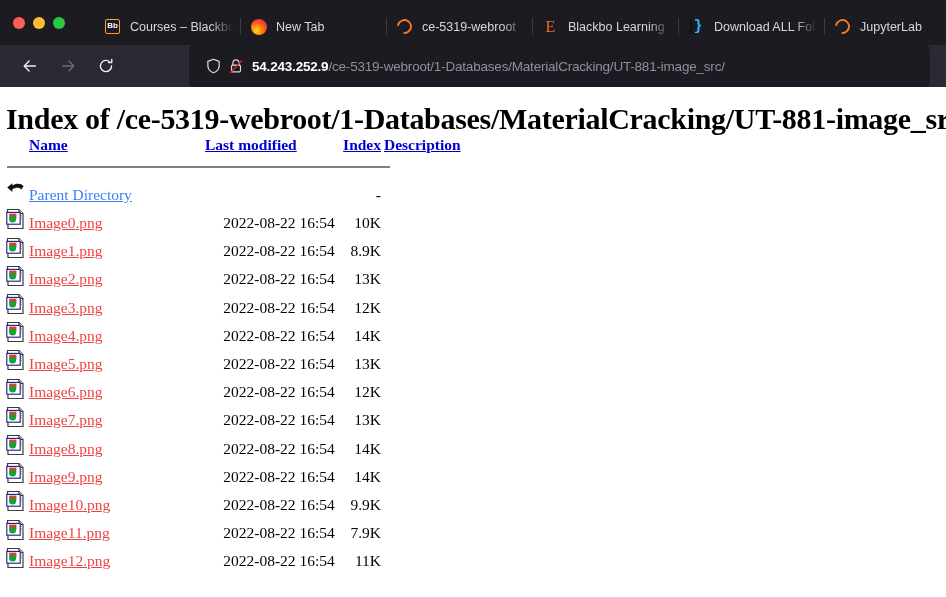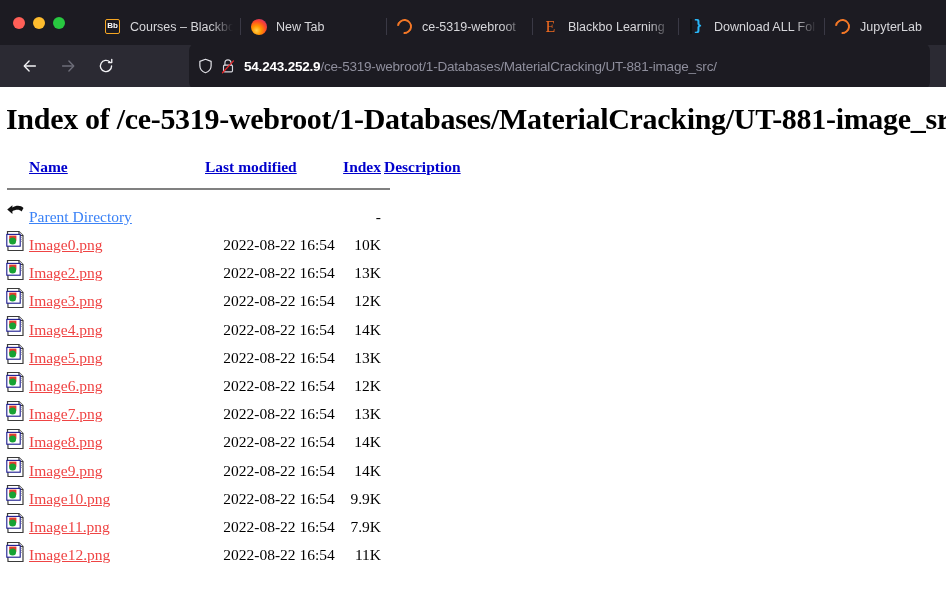--- a/index.html
+++ b/index.html
@@ -160,21 +160,21 @@
 
   .urlbar {
     flex: 1 1 auto;
     height: 47px;
     background: #1c1b22;
     border-radius: 8px;
     margin-left: 68px;
     margin-right: 6px;
     display: flex;
     align-items: center;
-    padding: 0 8px 0 9px;
+    padding: 0 8px 0 17px;
     box-sizing: border-box;
     overflow: hidden;
   }
   .urlbar .shield { flex: 0 0 auto; margin-right: 8px; display: flex; }
   .urlbar .lock   { flex: 0 0 auto; margin-right: 9px; display: flex; }
   .urltext {
     font-size: 13.5px;
     white-space: nowrap;
     overflow: hidden;
     font-family: "Liberation Sans", sans-serif;
@@ -195,21 +195,20 @@
     font-size: 30px;
     font-weight: bold;
     color: #000000;
     margin: 15px 0 0 6px;
     letter-spacing: -0.3px;
     white-space: nowrap;
   }
 
   table.listing {
     border-collapse: collapse;
-    margin-top: 22px;
     margin-left: 6px;
     font-family: "Liberation Serif", serif;
     font-size: 15.5px;
   }
   table.listing th {
     font-family: "Liberation Serif", serif;
     font-size: 15.5px;
     font-weight: bold;
     text-align: left;
     padding: 0 0 3px 0;
@@ -415,20 +414,34 @@
           </tr>
           <tr>
             <td class="col-icon"><svg width="20" height="22" viewBox="0 0 20 22">
                 <path d="M1.5 1.5 h11.5 l4 4 v15 h-15 z" fill="#ffffff" stroke="#3a3a3a" stroke-width="1.2"></path>
                 <path d="M13 1.5 v4 h4" fill="#e2e2e2" stroke="#3a3a3a" stroke-width="1.2"></path>
                 <rect x="0.8" y="4.4" width="13.4" height="11.8" fill="#ffffff" stroke="#1b1b8f" stroke-width="1.1"></rect>
                 <path d="M3.2 5.6 h7.2 v5.1 h-7.2 z" fill="#e33b2e"></path>
                 <circle cx="6.6" cy="10.9" r="3.5" fill="#17a233"></circle>
                 <path d="M15.1 7.4 h2.6 M15.1 9.4 h2.6 M15.1 11.4 h2.6" stroke="#9a9a9a" stroke-width="0.9"></path>
               </svg></td>
+            <td class="col-name c-name"><a href="#">Image1.png</a></td>
+            <td class="col-date c-date">2022-08-22 16:54</td>
+            <td class="col-size c-size">8.9K</td>
+            <td class="col-desc"></td>
+          </tr>
+          <tr>
+            <td class="col-icon"><svg width="20" height="22" viewBox="0 0 20 22">
+                <path d="M1.5 1.5 h11.5 l4 4 v15 h-15 z" fill="#ffffff" stroke="#3a3a3a" stroke-width="1.2"></path>
+                <path d="M13 1.5 v4 h4" fill="#e2e2e2" stroke="#3a3a3a" stroke-width="1.2"></path>
+                <rect x="0.8" y="4.4" width="13.4" height="11.8" fill="#ffffff" stroke="#1b1b8f" stroke-width="1.1"></rect>
+                <path d="M3.2 5.6 h7.2 v5.1 h-7.2 z" fill="#e33b2e"></path>
+                <circle cx="6.6" cy="10.9" r="3.5" fill="#17a233"></circle>
+                <path d="M15.1 7.4 h2.6 M15.1 9.4 h2.6 M15.1 11.4 h2.6" stroke="#9a9a9a" stroke-width="0.9"></path>
+              </svg></td>
             <td class="col-name c-name"><a href="#">Image2.png</a></td>
             <td class="col-date c-date">2022-08-22 16:54</td>
             <td class="col-size c-size">13K</td>
             <td class="col-desc"></td>
           </tr>
           <tr>
             <td class="col-icon"><svg width="20" height="22" viewBox="0 0 20 22">
                 <path d="M1.5 1.5 h11.5 l4 4 v15 h-15 z" fill="#ffffff" stroke="#3a3a3a" stroke-width="1.2"></path>
                 <path d="M13 1.5 v4 h4" fill="#e2e2e2" stroke="#3a3a3a" stroke-width="1.2"></path>
                 <rect x="0.8" y="4.4" width="13.4" height="11.8" fill="#ffffff" stroke="#1b1b8f" stroke-width="1.1"></rect>

